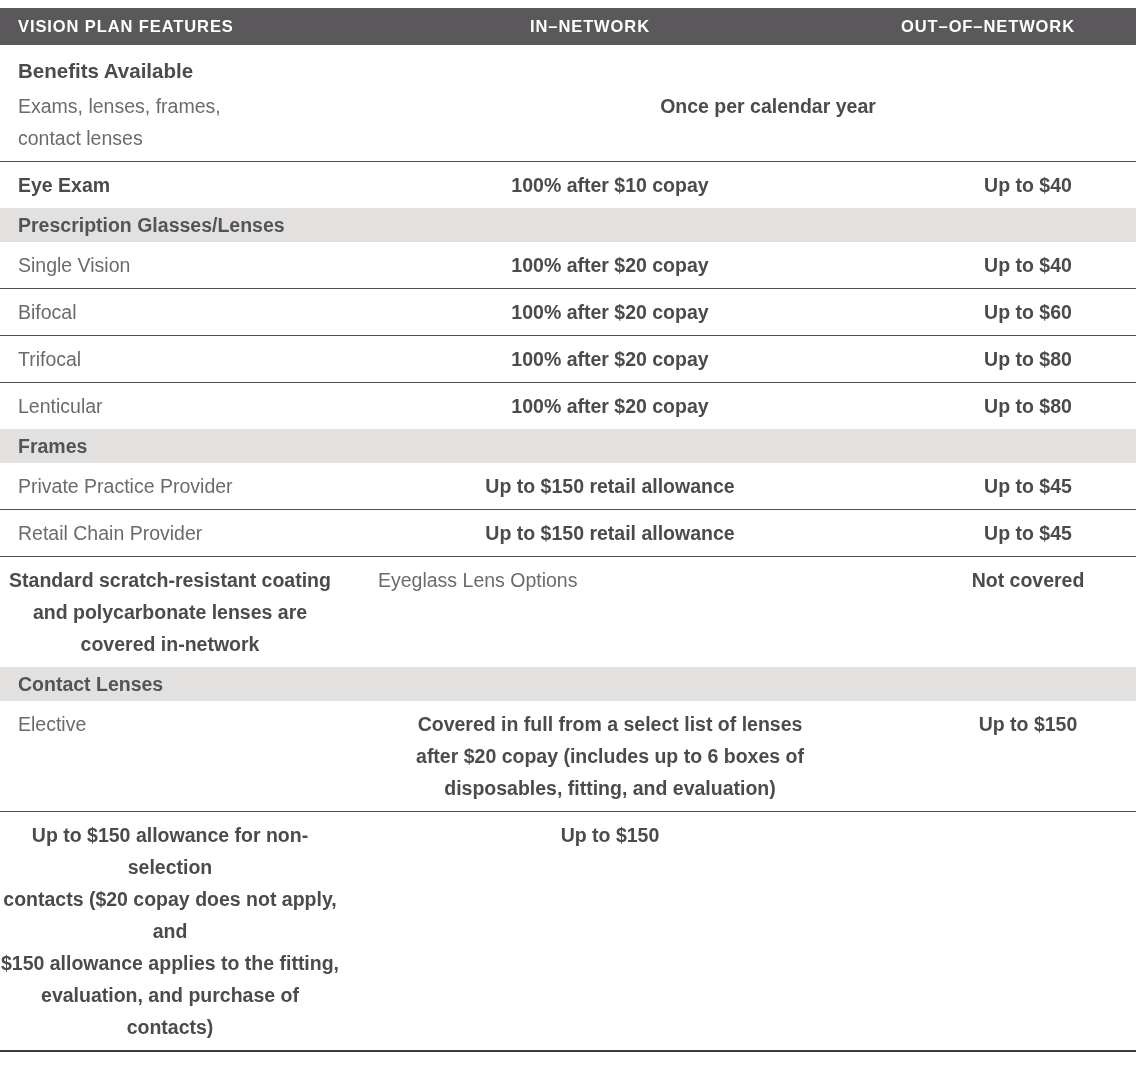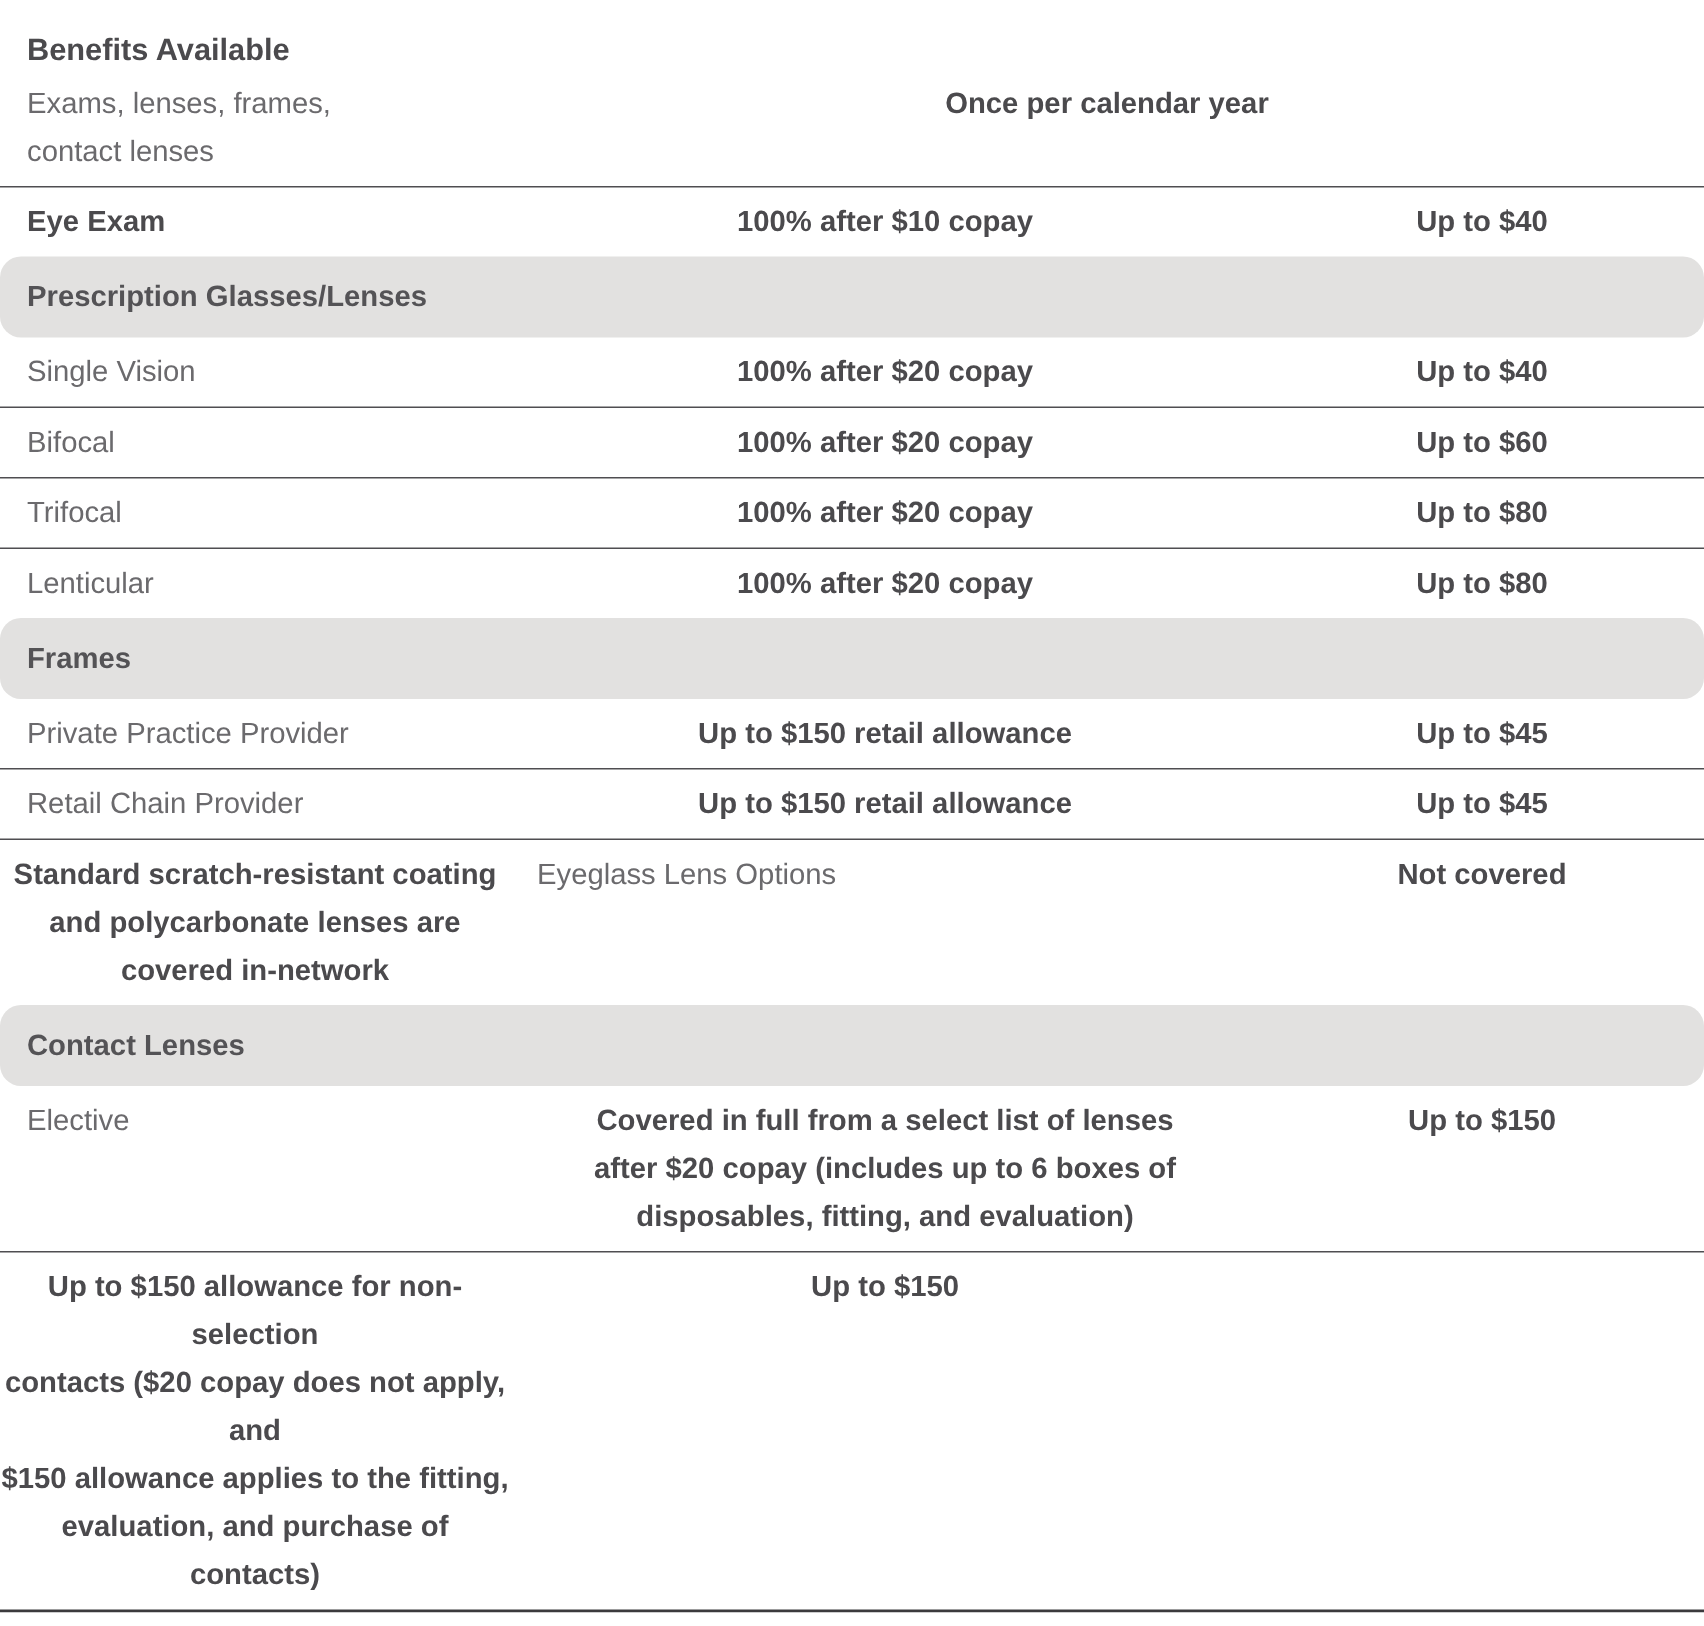--- a/index.html
+++ b/index.html
@@ -36,47 +36,51 @@
     font-weight:bold;
     letter-spacing:0.9px;
     line-height:37px;
     white-space:nowrap;
   }
   .header-cell.left{padding-left:18px;text-align:left;}
   .header-cell.center{text-align:center;}
   
   .section-row{
     background:var(--section-bg);
-    padding:11px 0;
-    border-radius:14px;
+    padding:1px 0;
   }
   .section-label{
     color:var(--section-text);
     font-weight:bold;
     font-size:19.5px;
     line-height:32px;
     padding-left:18px;
   }
   
-  .row{padding:7px 0;}
+  .row{padding:7px 0;gap:20px;}
   .row.div-thin{border-bottom:1px solid var(--divider-thin);}
   .row.div-thick{border-bottom:2.5px solid var(--divider-thick);}
   .cell{font-size:19.5px;line-height:32px;color:var(--body-text);}
   .cell.feature{padding-left:18px;text-align:left;}
   .cell.center{text-align:center;}
   .cell.merged{grid-column:2/4;text-align:center;}
   .cell.merged.offset-1{margin-top:38px;}
   .line{display:block;}
   .line.bold{font-weight:bold;color:var(--bold-text);}
   .line.title{font-weight:bold;color:var(--bold-text);font-size:20.5px;line-height:38px;}
 </style>
 </head>
 <body>
 
 <div class="table-wrap">
+  <div class="grid-row header-row">
+    <div class="header-cell left">VISION PLAN FEATURES</div>
+    <div class="header-cell center">IN–NETWORK</div>
+    <div class="header-cell center">OUT–OF–NETWORK</div>
+  </div>
   <div id="table-body">
       <div class="grid-row row div-thin">
         <div class="cell feature">
           <div class="line bold title">Benefits Available</div>
           <div class="line">Exams, lenses, frames,</div>
           <div class="line">contact lenses</div>
         </div>
         <div class="cell merged offset-1">
           <div class="line bold">Once per calendar year</div>
         </div>

